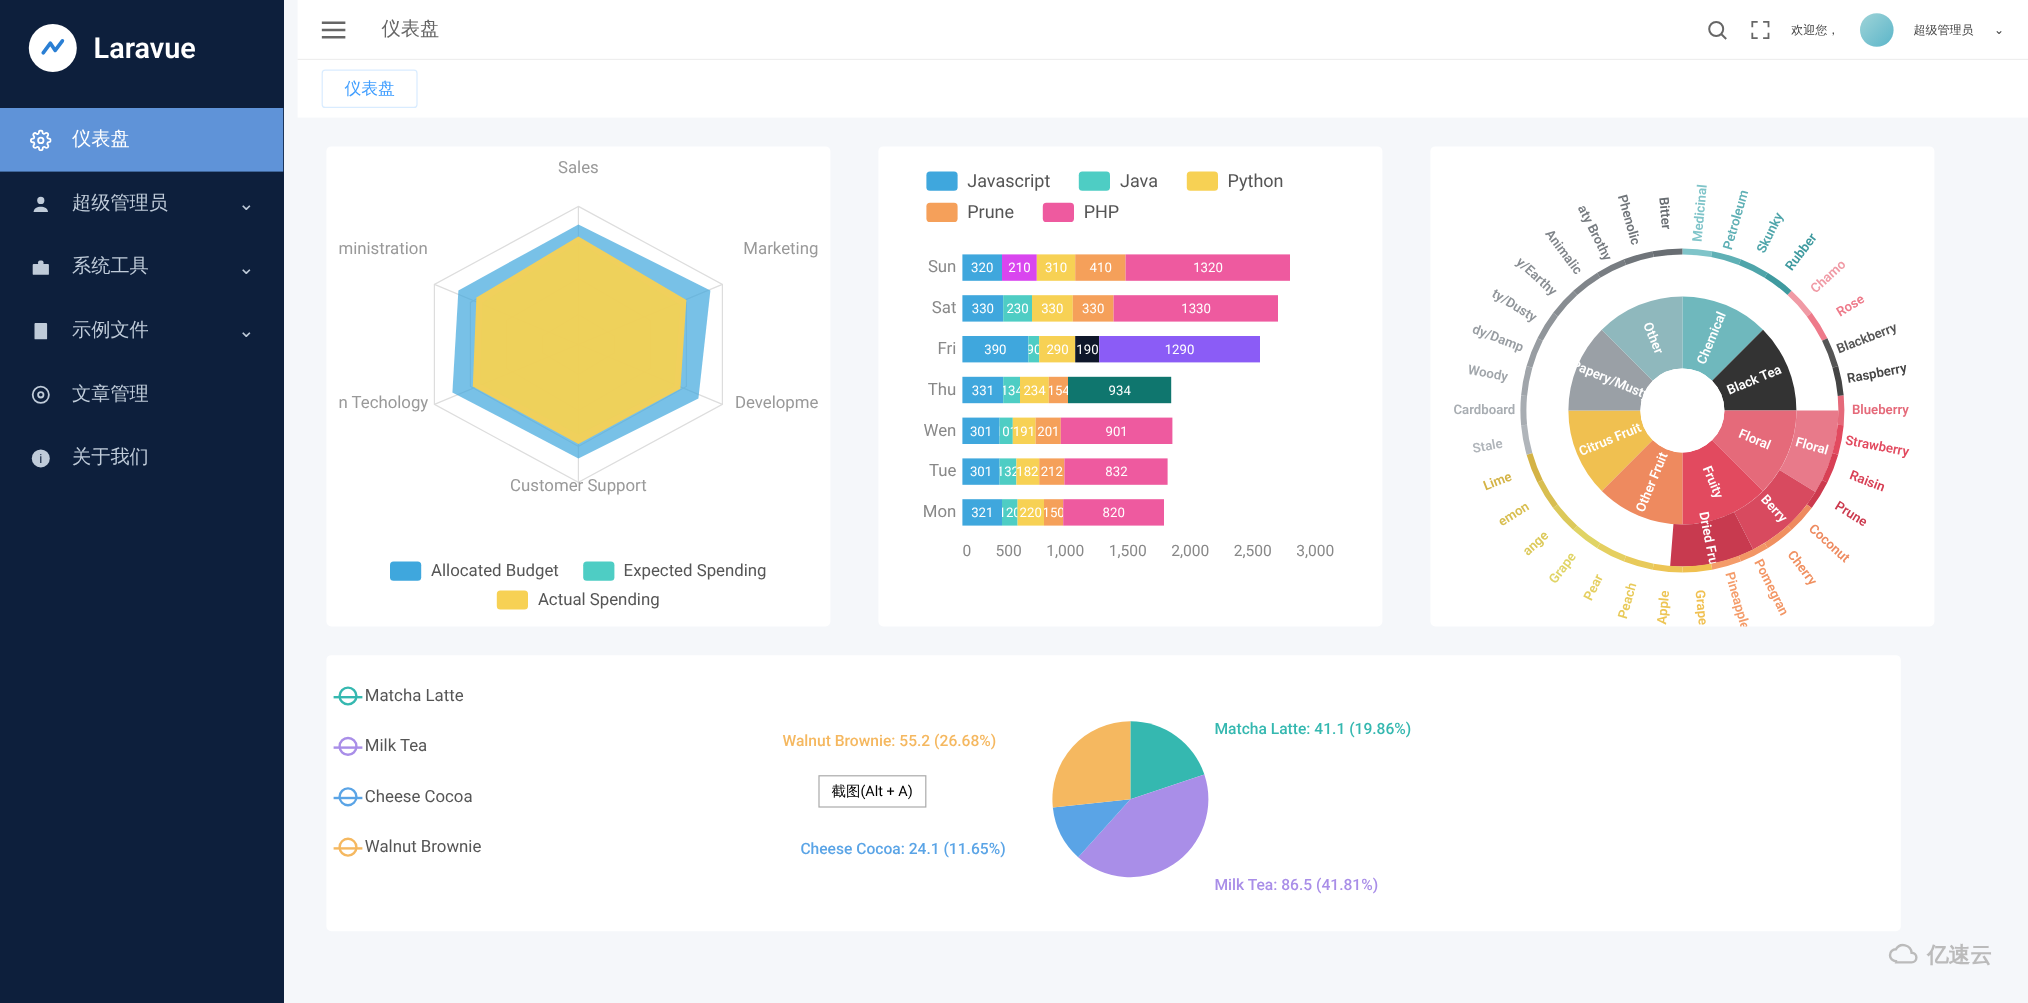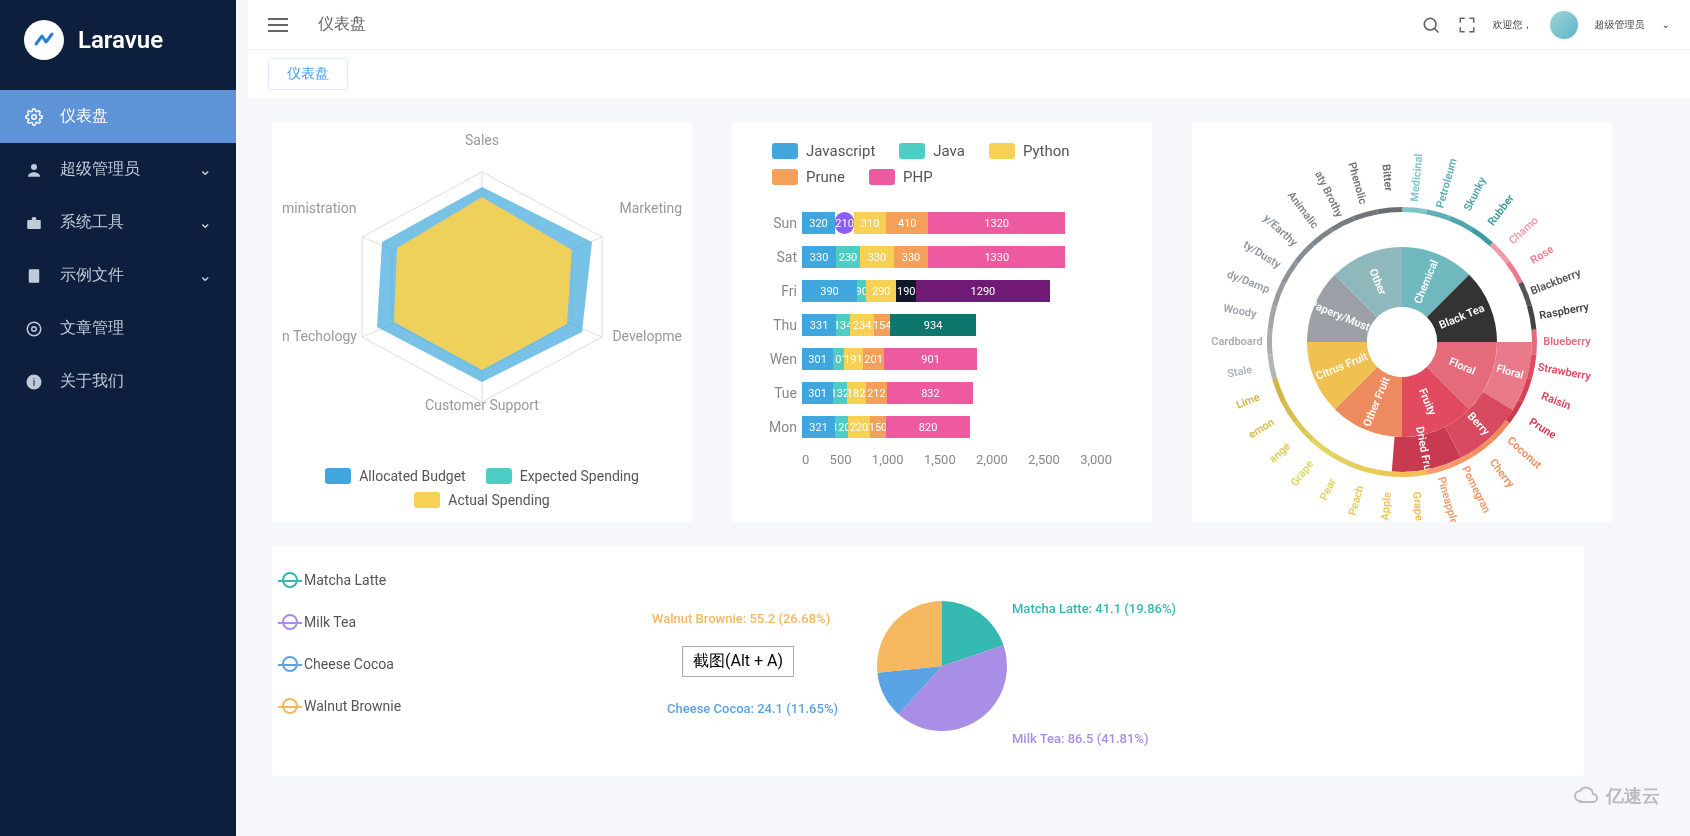--- a/index.html
+++ b/index.html
@@ -47,21 +47,21 @@
 .bar-row { display: flex; align-items: center; height: 34px; position: relative; }
 .bar-ylabel { position: absolute; left: -45px; width: 40px; text-align: right; color: #888; font-size: 14px; }
 .seg { height: 22px; font-size: 11px; color: #fff; display: flex; align-items: center; justify-content: center; overflow: hidden; }
 .bar-xaxis { display: flex; justify-content: space-between; color: #888; font-size: 13px; margin-top: 8px; padding-left: 0; }
 
 .pie-legend { display: flex; justify-content: center; gap: 26px; font-size: 14px; color: #555; padding-top: 6px; flex-direction: column; }
 .ring-legend { display: flex; align-items: center; gap: 6px; }
 .ring { width: 16px; height: 16px; border-radius: 50%; border: 2px solid; background: #fff; position: relative; }
 .ring::after { content: ""; position: absolute; left: -6px; right: -6px; top: 50%; height: 2px; background: currentColor; }
 .pie-label { position: absolute; font-size: 13px; font-weight: 500; }
-.tooltip-box { position: absolute; top: 100px; left: 410px; border: 1px solid #aaa; padding: 4px 10px; font-size: 16px; background: #fff; }
+.tooltip-box { position: absolute; top: 100px; left: 410px; border: 1px solid #aaa; padding: 4px 10px; font-size: 12px; background: #fff; }
 .watermark { position: fixed; right: 30px; bottom: 28px; color: #bbb; font-size: 18px; font-weight: bold; display: flex; align-items: center; gap: 6px; }
 </style>
 </head>
 <body>
 
 <div class="sidebar">
   <div class="logo">
     <div class="logo-circle">
       <svg viewBox="0 0 24 24">
           <path d="M4 16 L10 8 L14 14 L20 6" stroke="#2a7fd4" stroke-width="3" fill="none" stroke-linecap="round" stroke-linejoin="round"></path>
@@ -223,40 +223,40 @@
             </div>
           <div class="legend-item">
               <span class="sw" style="background:#ee5a9f"></span>
               <span>PHP</span>
             </div>
         </div>
         <div class="bar-chart" id="bar-chart">
             <div class="bar-row">
               <span class="bar-ylabel">Sun</span>
               <div class="seg" style="background: rgb(63, 167, 221); width: 33.0667px;">320</div>
-              <div class="seg" style="background: #8b5cf6; width: 19px; border-radius: 10px;">210</div>
+              <div class="seg" style="background: #d946ef; width: 29px;">210</div>
               <div class="seg" style="background: rgb(247, 209, 84); width: 32.0333px;">310</div>
               <div class="seg" style="background: rgb(245, 160, 90); width: 42.3667px;">410</div>
               <div class="seg" style="background: rgb(238, 90, 159); width: 136.4px;">1320</div>
             </div>
             <div class="bar-row">
               <span class="bar-ylabel">Sat</span>
               <div class="seg" style="background: rgb(63, 167, 221); width: 34.1px;">330</div>
               <div class="seg" style="background: rgb(78, 205, 196); width: 23.7667px;">230</div>
               <div class="seg" style="background: rgb(247, 209, 84); width: 34.1px;">330</div>
               <div class="seg" style="background: rgb(245, 160, 90); width: 34.1px;">330</div>
               <div class="seg" style="background: rgb(238, 90, 159); width: 137.433px;">1330</div>
             </div>
             <div class="bar-row">
               <span class="bar-ylabel">Fri</span>
               <div class="seg" style="background: rgb(63, 167, 221); width: 55px;">390</div>
               <div class="seg" style="background: rgb(78, 205, 196); width: 9.3px;">90</div>
               <div class="seg" style="background: rgb(247, 209, 84); width: 29.9667px;">290</div>
               <div class="seg" style="background: #0f172a; width: 20px;">190</div>
-              <div class="seg" style="background: #701a75; width: 133.3px; text-align: center;">1290</div>
+              <div class="seg" style="background: #8b5cf6; width: 133.3px; text-align: center;">1290</div>
             </div>
             <div class="bar-row">
               <span class="bar-ylabel">Thu</span>
               <div class="seg" style="background: rgb(63, 167, 221); width: 34.2033px;">331</div>
               <div class="seg" style="background: rgb(78, 205, 196); width: 13.8467px;">134</div>
               <div class="seg" style="background: rgb(247, 209, 84); width: 24.18px;">234</div>
               <div class="seg" style="background: rgb(245, 160, 90); width: 15.9133px;">154</div>
               <div class="seg" style="background: #0f766e; width: 86px;">934</div>
             </div>
             <div class="bar-row">

